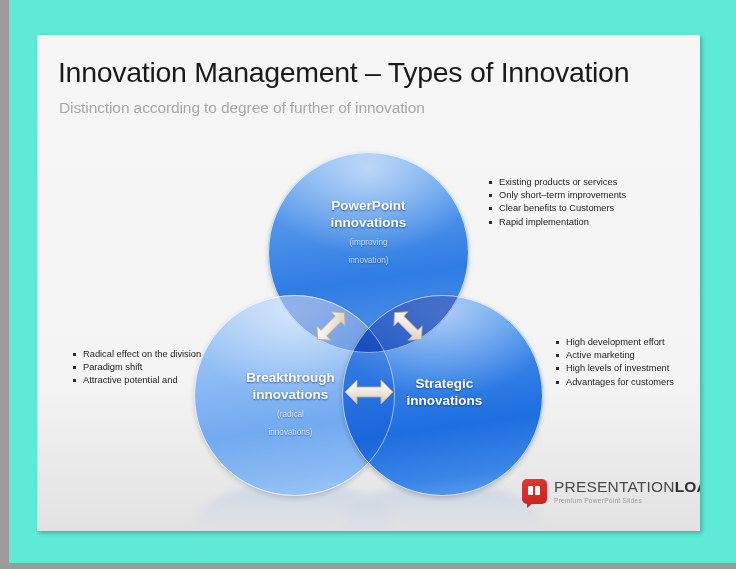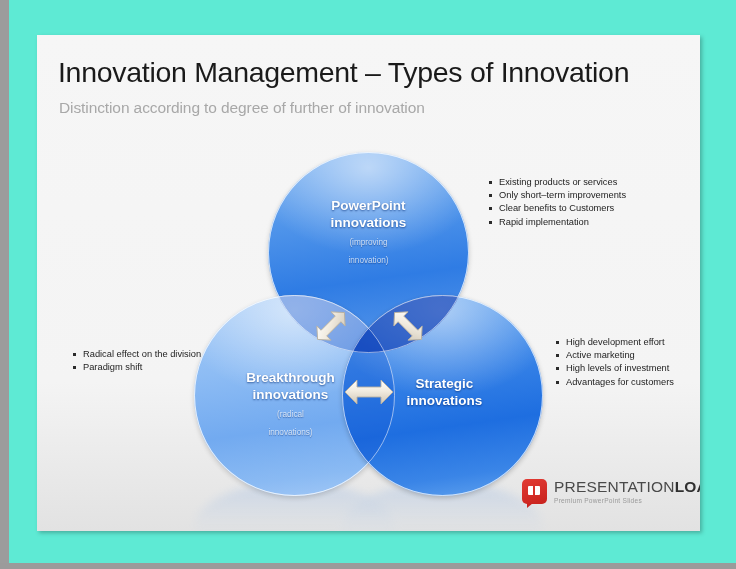--- a/index.html
+++ b/index.html
@@ -440,20 +440,21 @@
         <li>Only short–term improvements</li>
         <li>Clear benefits to Customers</li>
         <li>Rapid implementation</li>
       </ul>
     </div>
 
     <div class="bullets" id="bullets-left">
       <ul>
         <li>Radical effect on the division</li>
         <li>Paradigm shift</li>
+        <li>Attractive potential and</li>
       </ul>
     </div>
 
     <div class="bullets" id="bullets-right">
       <ul>
         <li>High development effort</li>
         <li>Active marketing</li>
         <li>High levels of investment</li>
         <li>Advantages for customers</li>
       </ul>

